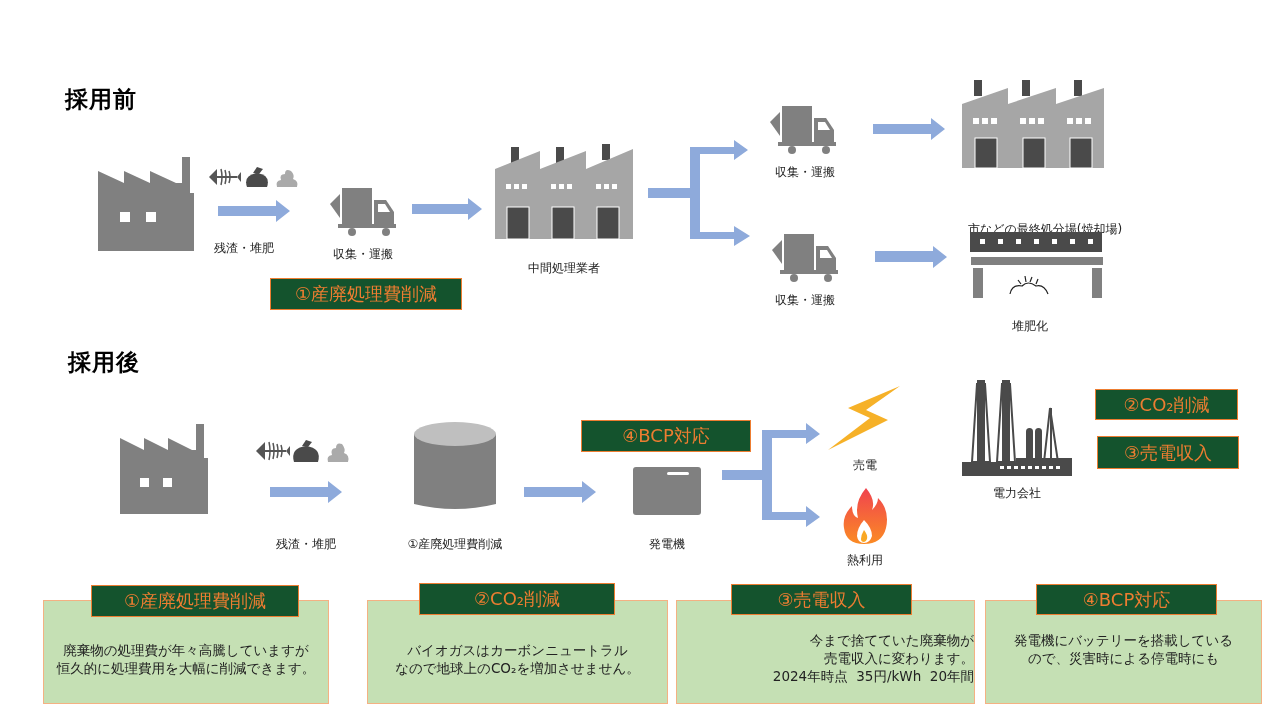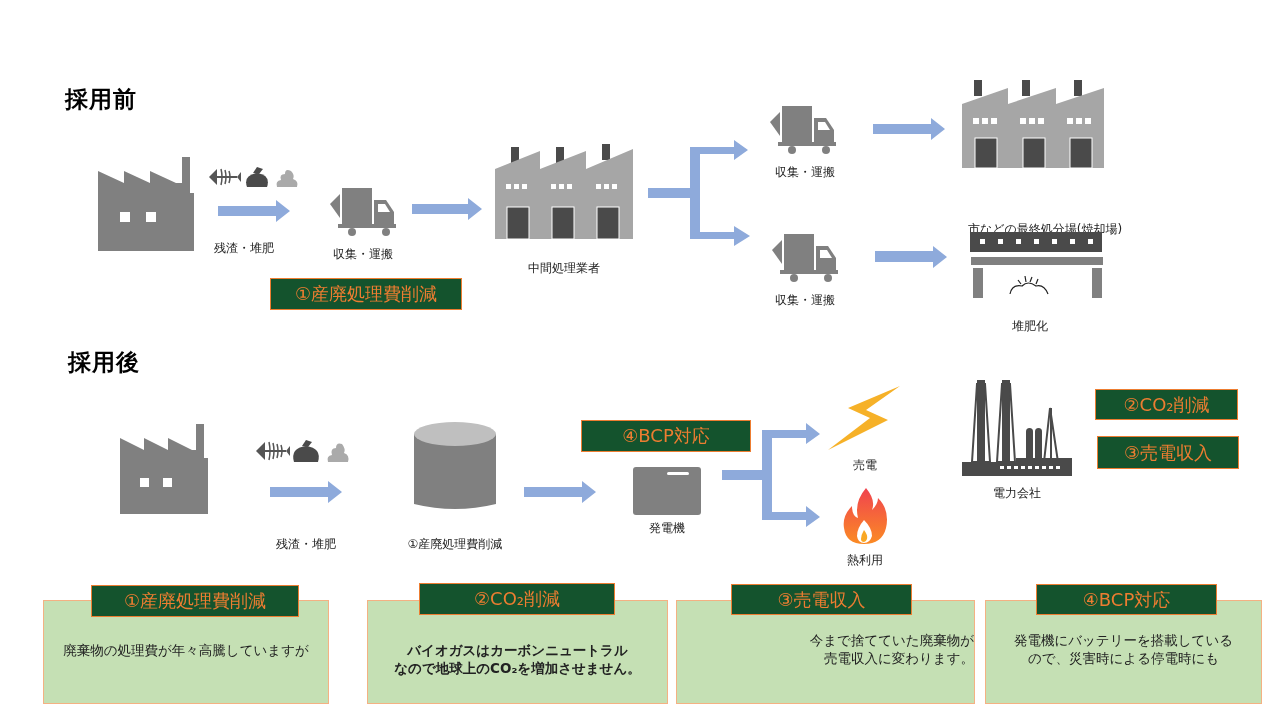--- a/index.html
+++ b/index.html
@@ -224,21 +224,21 @@
 </svg>
 
 
 <div class="obox" style="left:581px;top:420px;width:170px;height:32px;line-height:30px;">④BCP対応</div>
 
 
 <svg style="left:633px;top:467px;" width="68" height="48">
   <rect x="0" y="0" width="68" height="48" rx="3" fill="#808080"></rect>
   <rect x="34" y="5" width="22" height="3" rx="1.5" fill="#fff"></rect>
 </svg>
-<div class="abs label" style="left:625px;top:520px;width:84px;">発電機</div>
+<div class="abs label" style="left:625px;top:536px;width:84px;">発電機</div>
 
 
 <svg style="left:722px;top:420px;" width="100" height="112">
   <path d="M0 50 L40 50 L40 10 L84 10 L84 3 L98 14 L84 24 L84 18 L50 18 L50 92 L84 92 L84 86 L98 97 L84 107 L84 100 L40 100 L40 60 L0 60 Z" fill="#8eaadb"></path>
 </svg>
 
 
 <svg style="left:828px;top:386px;" width="74" height="66">
   <path d="M72 0 L20 22 L42 32 L0 64 L60 34 L38 24 Z" fill="#f6b128"></path>
 </svg>
@@ -287,36 +287,38 @@
 <div class="abs label" style="left:972px;top:485px;width:90px;">電力会社</div>
 
 
 <div class="obox" style="left:1095px;top:389px;width:143px;height:31px;line-height:29px;">②CO₂削減</div>
 <div class="obox" style="left:1097px;top:436px;width:142px;height:33px;line-height:31px;">③売電収入</div>
 
 
 <div class="gbox" style="left:43px;top:600px;width:286px;height:104px;">
   <div class="gtext" style="top:40px;">
     <div>廃棄物の処理費が年々高騰していますが</div>
+    <div>恒久的に処理費用を大幅に削減できます。</div>
   </div>
 </div>
 <div class="obox" style="left:91px;top:585px;width:208px;height:32px;line-height:30px;">①産廃処理費削減</div>
 
-<div class="gbox" style="left:367px;top:600px;width:301px;height:104px;font-weight:bold;">
+<div class="gbox" style="left:367px;top:600px;width:301px;height:104px;">
   <div class="gtext" style="top:40px;">
     <div>バイオガスはカーボンニュートラル</div>
     <div>なので地球上のCO₂を増加させません。</div>
   </div>
 </div>
 <div class="obox" style="left:419px;top:583px;width:196px;height:32px;line-height:30px;">②CO₂削減</div>
 
 <div class="gbox" style="left:676px;top:600px;width:299px;height:104px;">
   <div class="gtext" style="top:30px;text-align:right;">
     <div>今まで捨てていた廃棄物が</div>
     <div>売電収入に変わります。</div>
+    <div style="white-space:pre;">2024年時点  35円/kWh  20年間</div>
   </div>
 </div>
 <div class="obox" style="left:731px;top:584px;width:181px;height:31px;line-height:29px;">③売電収入</div>
 
 <div class="gbox" style="left:985px;top:600px;width:277px;height:104px;padding-left:43px;">
   <div class="gtext" style="top:30px;">
     <div>発電機にバッテリーを搭載している</div>
     <div>ので、災害時による停電時にも</div>
   </div>
 </div>

